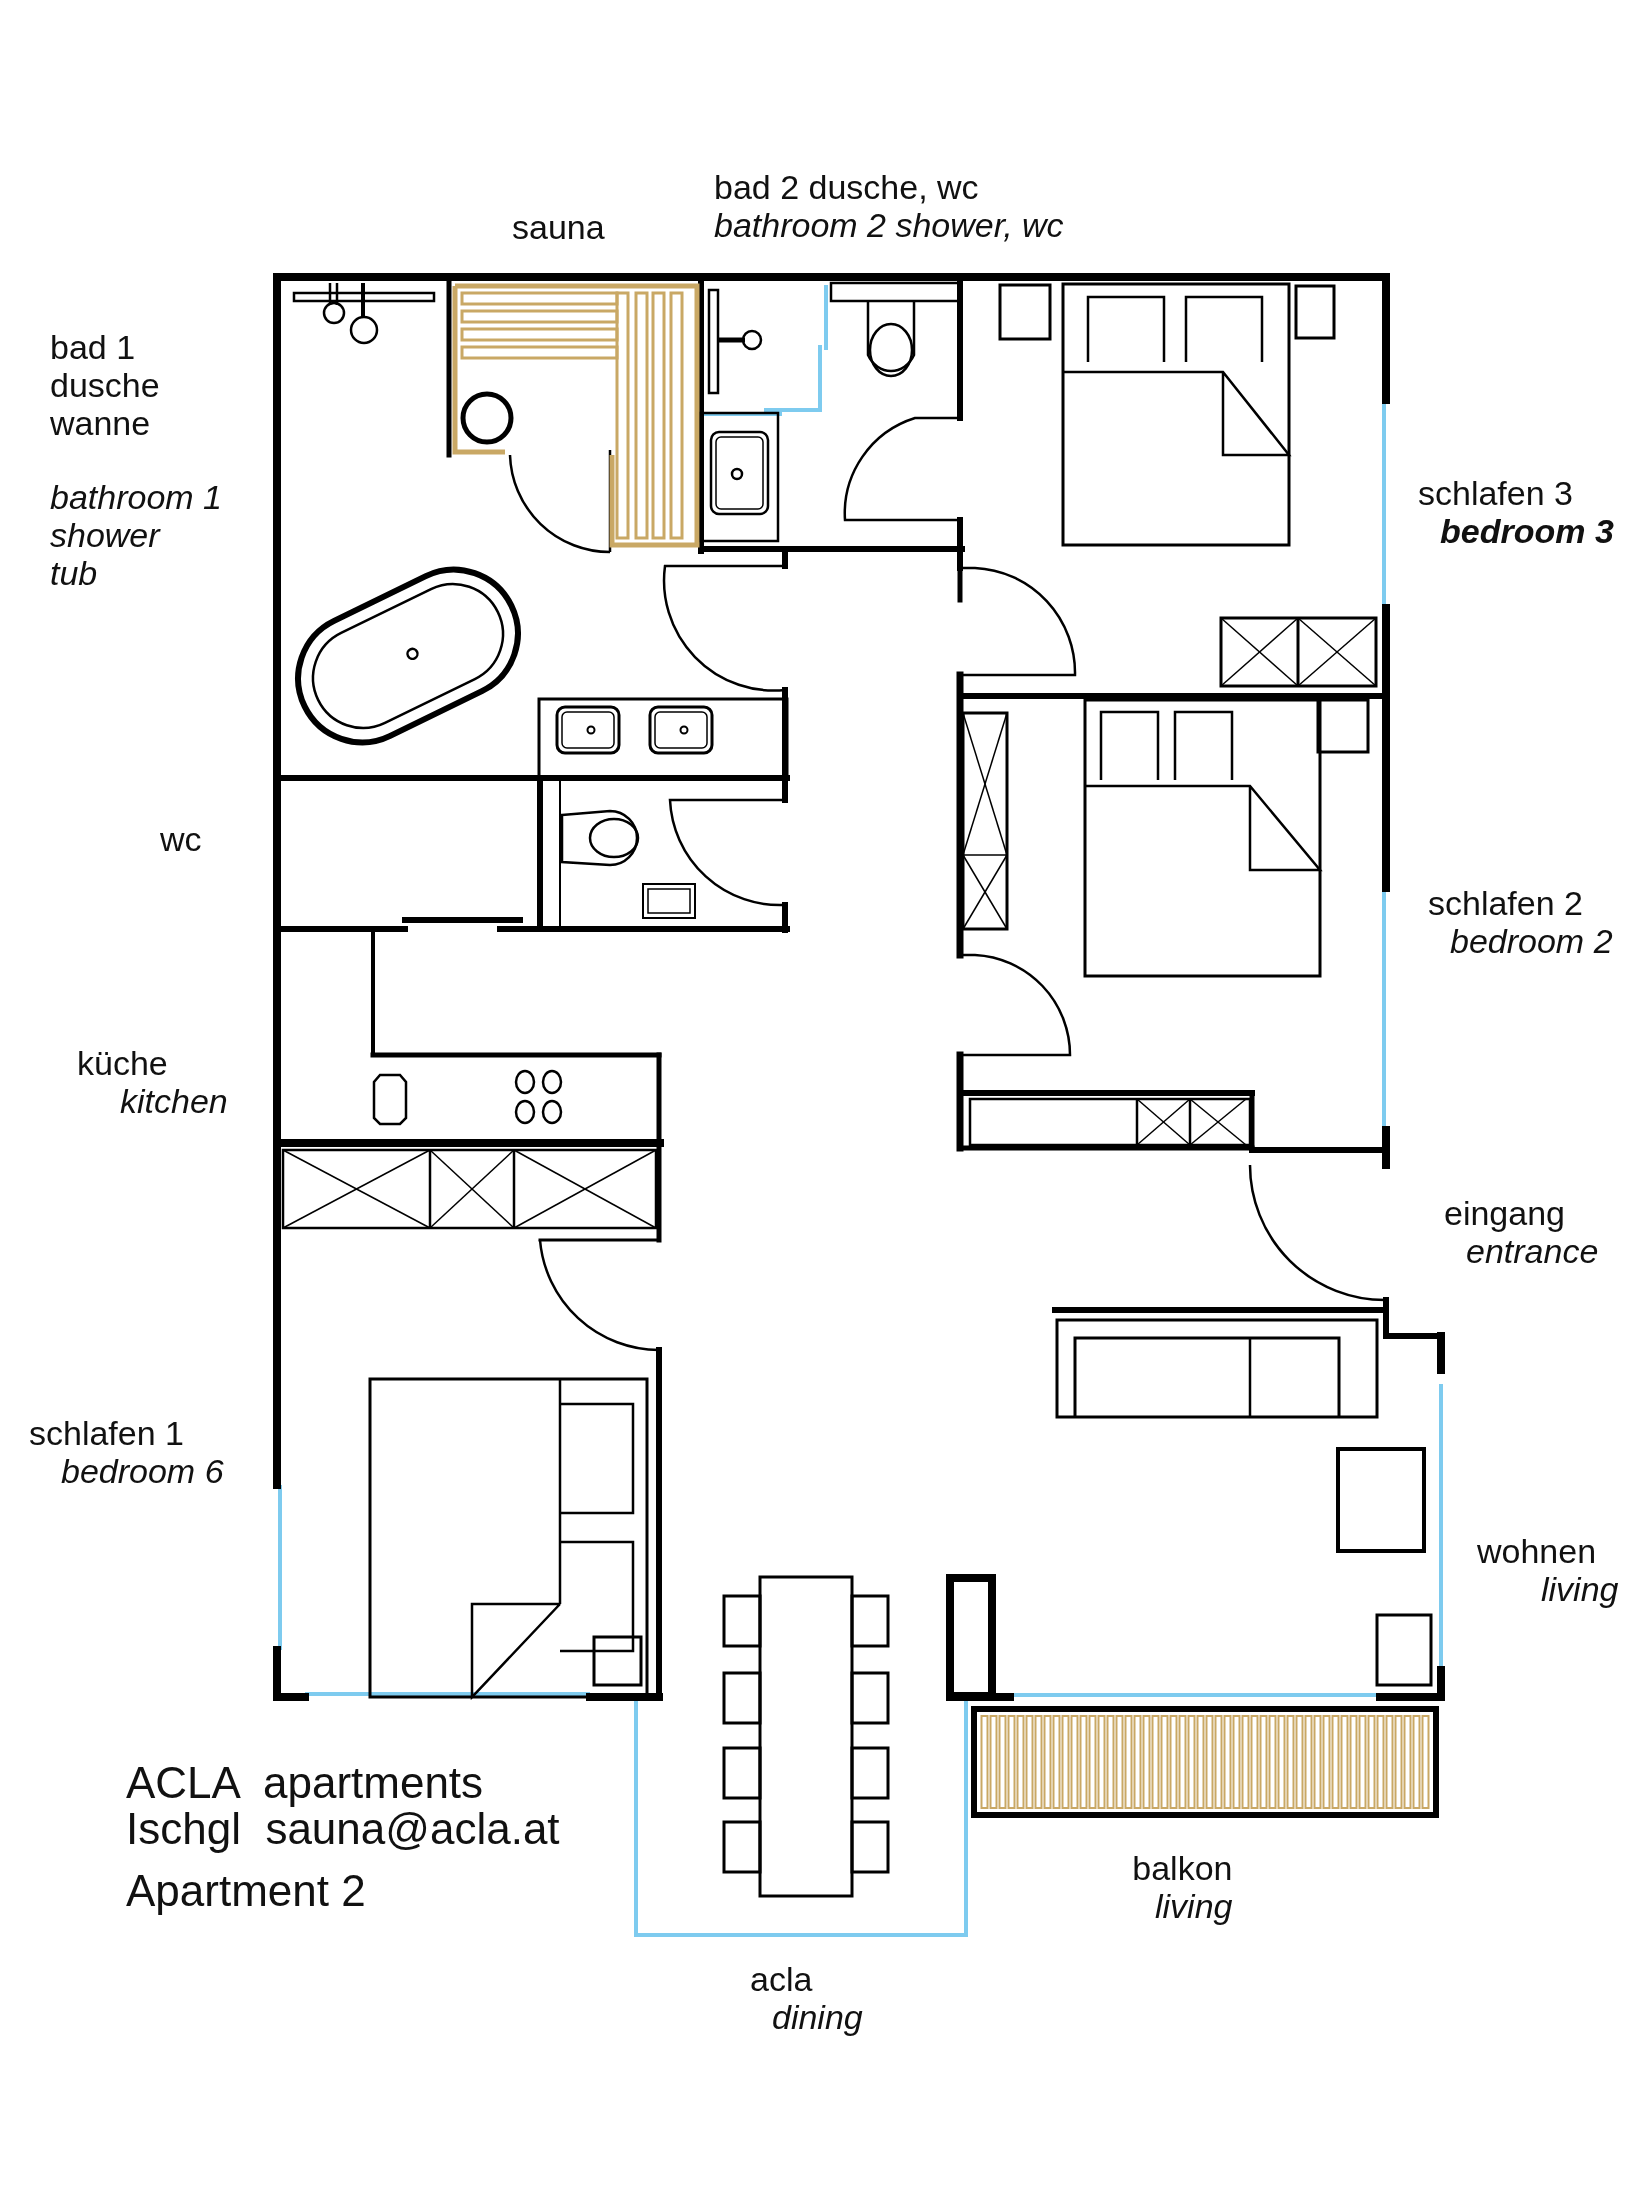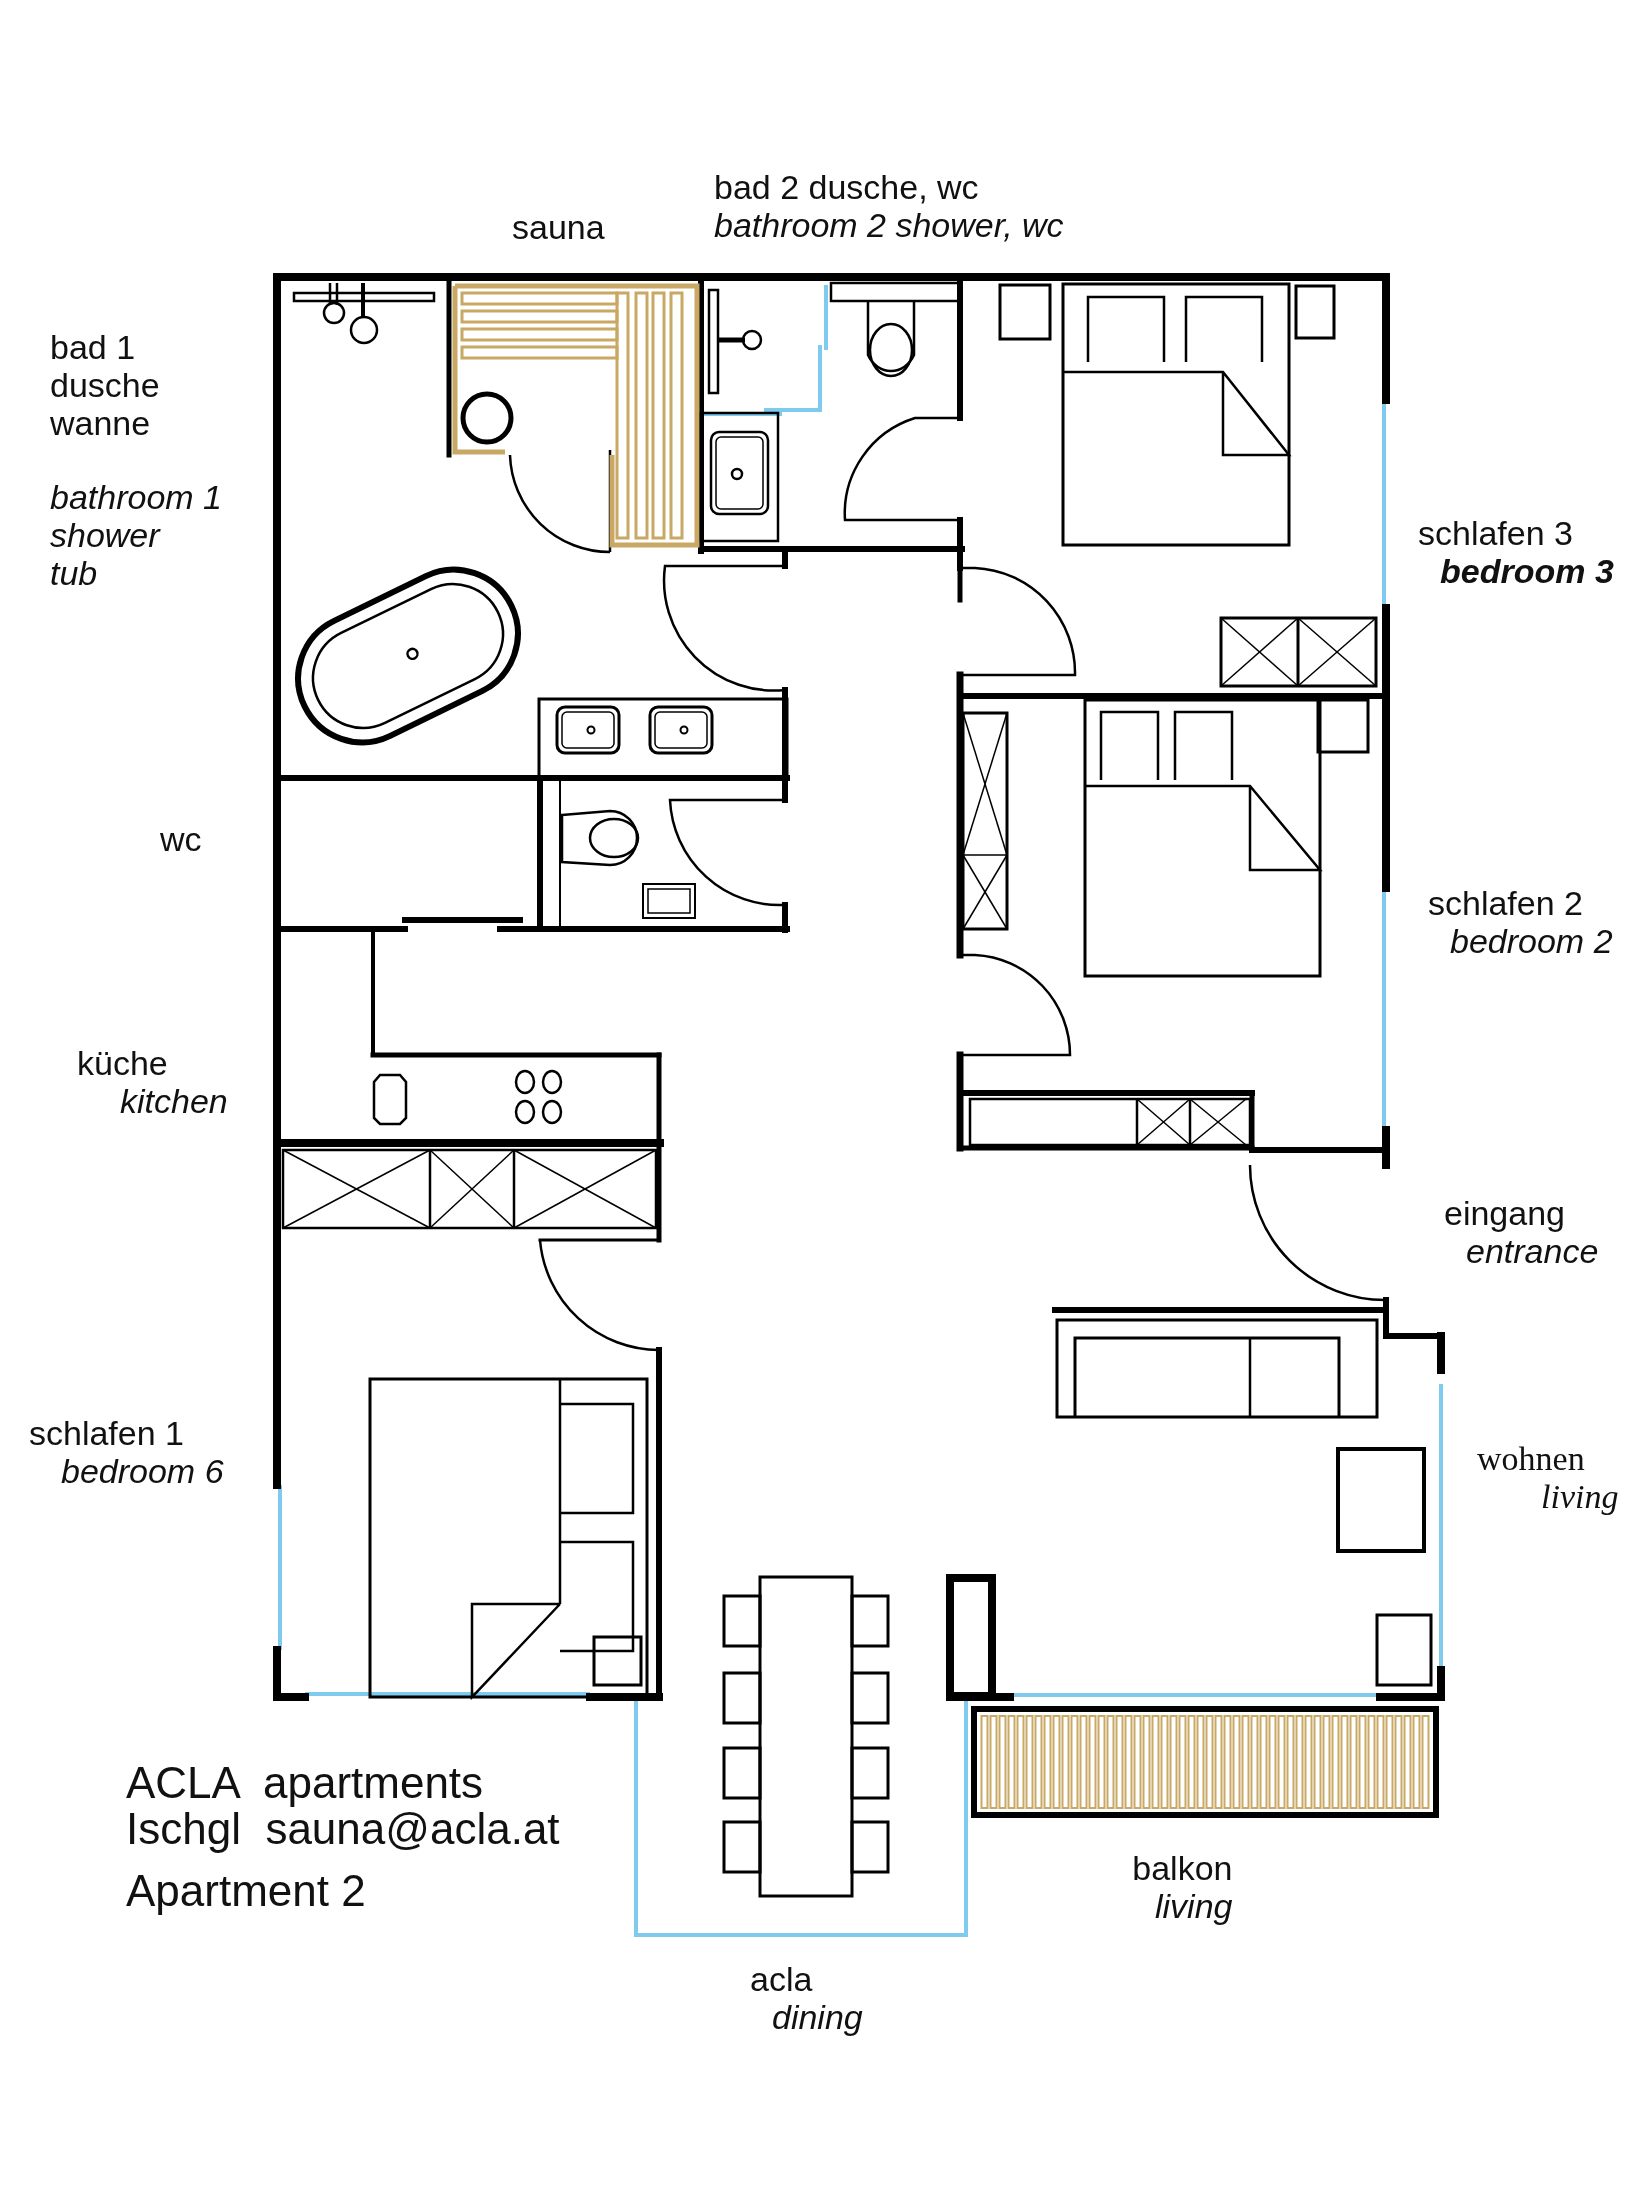--- a/index.html
+++ b/index.html
@@ -344,21 +344,21 @@
 </div>
 <div class="lbl" style="left:50px; top:328px;">
   <span class="de">bad 1</span>
   <span class="de">dusche</span>
   <span class="de">wanne</span>
   <span class="de" style="height:36px"></span>
   <span class="en">bathroom 1</span>
   <span class="en">shower</span>
   <span class="en">tub</span>
 </div>
-<div class="lbl" style="left:1418px; top:474px;margin-top:40px;">
+<div class="lbl" style="left:1418px; top:474px;">
   <span class="de">schlafen 3</span>
   <span class="en" style="padding-left:22px;font-weight:bold;">bedroom 3</span>
 </div>
 <div class="lbl" style="left:160px; top:820px;">
   <span class="de">wc</span>
 </div>
 <div class="lbl" style="left:1428px; top:884px;">
   <span class="de">schlafen 2</span>
   <span class="en" style="padding-left:22px;">bedroom 2</span>
 </div>
@@ -367,21 +367,21 @@
   <span class="en" style="padding-left:43px;">kitchen</span>
 </div>
 <div class="lbl" style="left:1444px; top:1194px;">
   <span class="de">eingang</span>
   <span class="en" style="padding-left:22px;">entrance</span>
 </div>
 <div class="lbl" style="left:29px; top:1414px;">
   <span class="de">schlafen 1</span>
   <span class="en" style="padding-left:32px;">bedroom 6</span>
 </div>
-<div class="lbl" style="left:1477px; top:1440px;font-family:Liberation Serif, serif;">
+<div class="lbl" style="left:1477px; top:1532px;">
   <span class="de">wohnen</span>
   <span class="en" style="padding-left:64px;">living</span>
 </div>
 <div class="lbl" style="left:1123px; top:1849px;text-align:right;">
   <span class="de">balkon</span>
   <span class="en" style="padding-left:32px;">living</span>
 </div>
 <div class="lbl" style="left:750px; top:1960px;">
   <span class="de">acla</span>
   <span class="en" style="padding-left:22px;">dining</span>

